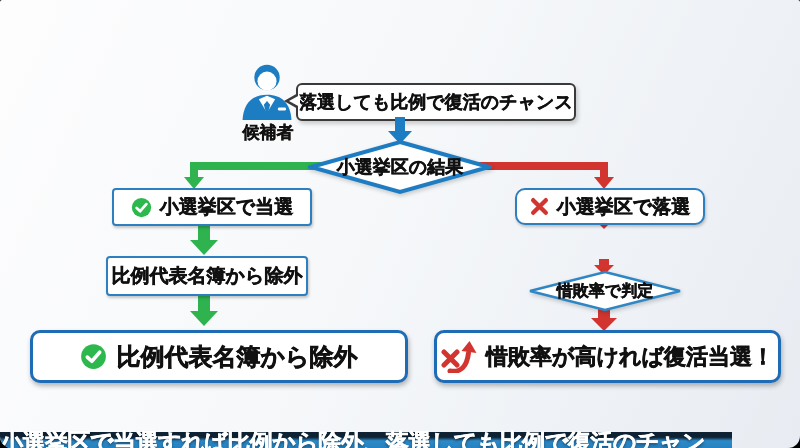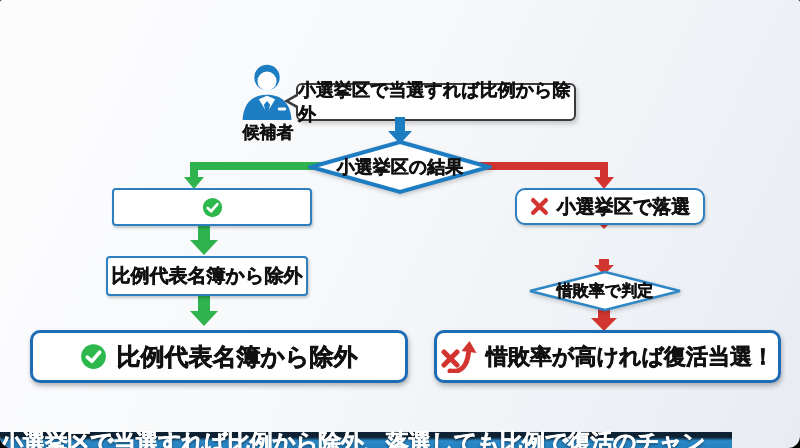--- a/index.html
+++ b/index.html
@@ -51,21 +51,21 @@
       <path d="M32 37 L23 41 L32 56 L41 41 Z" fill="#ffffff"></path>
       <path d="M32 43 L28.5 47 L32 60 L35.5 47 Z" fill="#1d7dc2"></path>
       <rect x="44" y="50" width="9" height="3.4" rx="1.5" fill="#ffffff"></rect>
     </svg>
   </div>
   <div class="abs actor-label">候補者</div>
 
   <div class="abs bubble">
     <span class="tail-out"></span>
     <span class="tail-in"></span>
-    <span>小選挙区で当選すれば比例から除外</span>
+    <span>落選しても比例で復活のチャンス</span>
   </div>
 
   <div>
     <div class="bar" style="left:395px;top:117px;width:10px;height:16px;background:#1d7dc2;"></div>
     <div class="head-down" style="left:388px;top:131px;border-left:12px solid transparent;border-right:12px solid transparent;border-top:13px solid #1d7dc2;"></div>
   </div>
 
   <div>
     <div class="bar" style="left:190px;top:162px;width:135px;height:8px;background:#2eb34f;z-index:1;"></div>
     <div class="bar" style="left:190px;top:162px;width:8px;height:16px;background:#2eb34f;z-index:1;"></div>
@@ -83,20 +83,21 @@
       <polygon points="92,3 181,28 92,53 3,28" fill="#ffffff" stroke="#1e7dc2" stroke-width="4"></polygon>
     </svg>
     <div class="diamond-label" style="position:absolute;inset:0;font-size:18px;">小選挙区の結果</div>
   </div>
 
   <div class="abs pbox" style="left:112px;top:188px;width:196px;height:34px;z-index:2;">
     <svg width="21" height="21" viewBox="0 0 24 24">
       <circle cx="12" cy="12" r="11" fill="#2db84d"></circle>
       <path d="M6.5 12.5 L10.5 16.2 L17.5 8.2" stroke="#fff" stroke-width="3.2" fill="none" stroke-linecap="round" stroke-linejoin="round"></path>
     </svg>
+    <span>小選挙区で当選</span>
   </div>
 
   <div>
     <div class="bar" style="left:198px;top:222px;width:12px;height:20px;background:#2eb34f;"></div>
     <div class="head-down" style="left:190px;top:240px;border-left:14px solid transparent;border-right:14px solid transparent;border-top:15px solid #2eb34f;"></div>
   </div>
 
   <div class="abs pbox" style="left:106px;top:256px;width:198px;height:36px;z-index:2;">
     <span>比例代表名簿から除外</span>
   </div>

